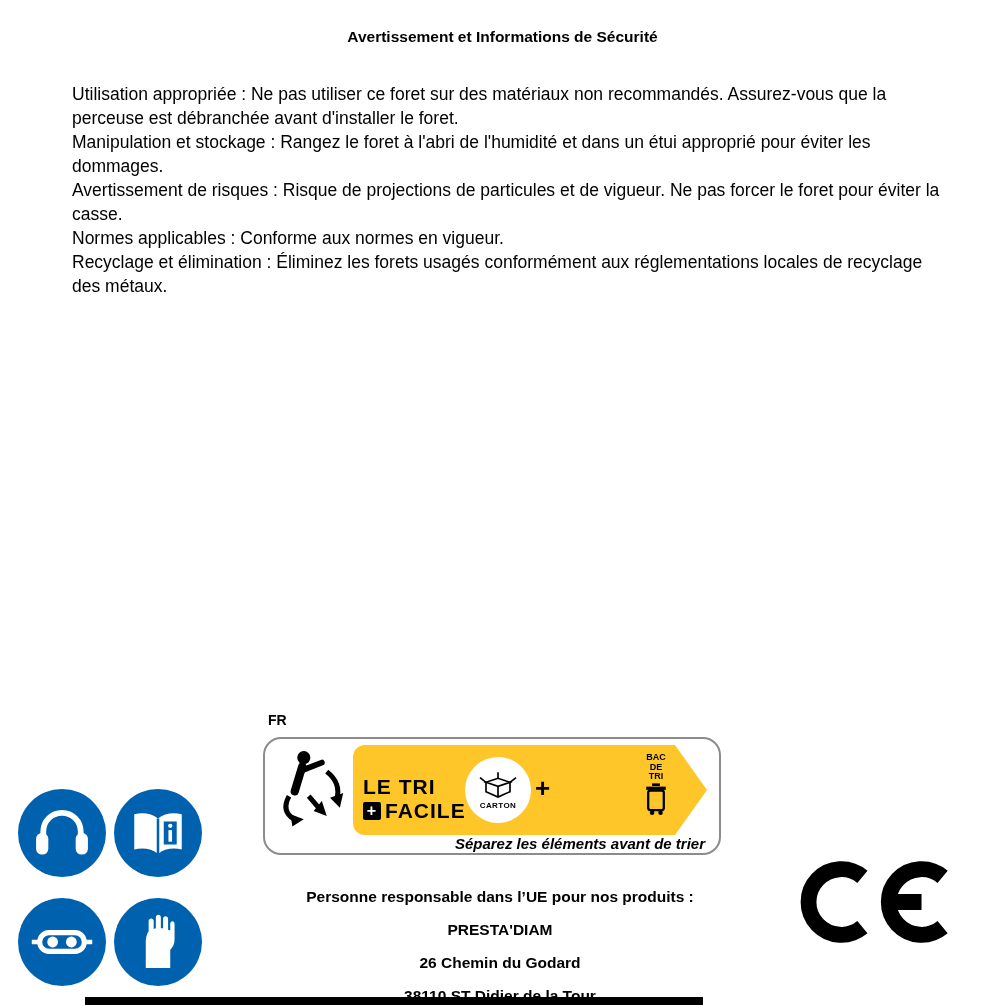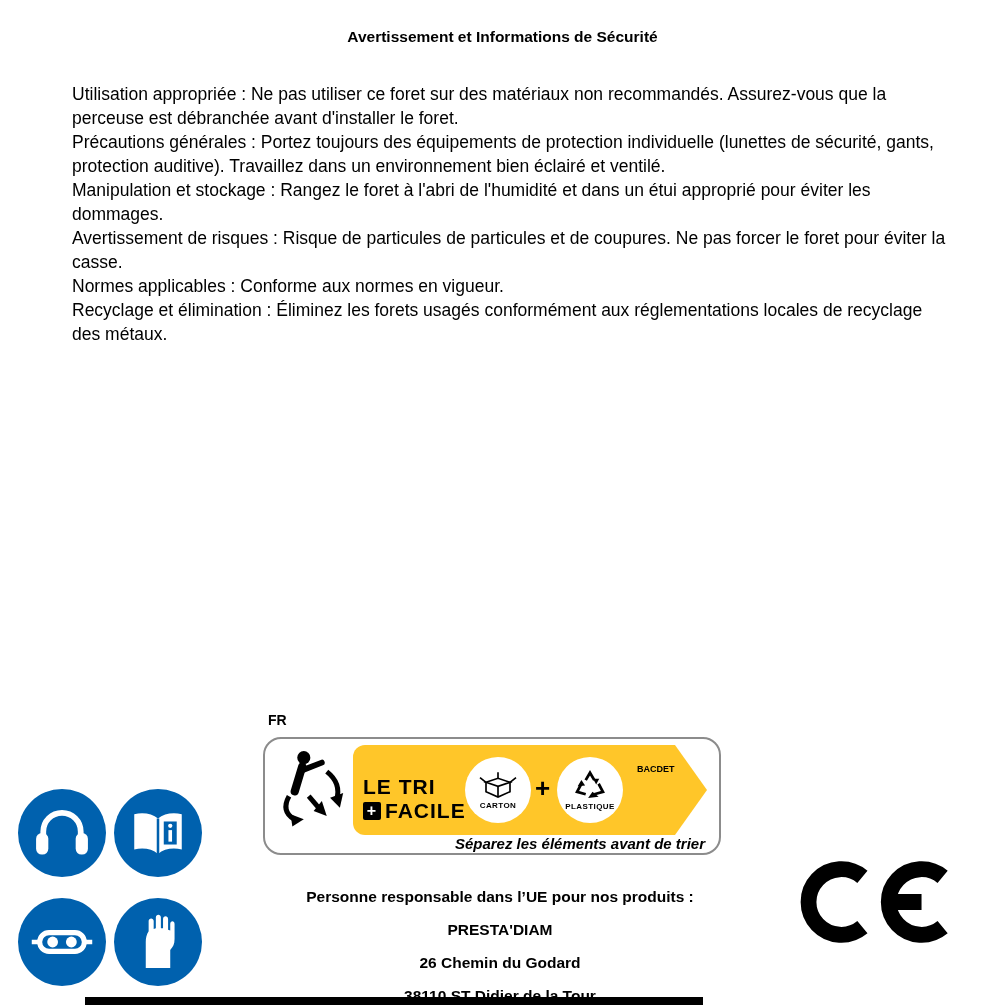--- a/index.html
+++ b/index.html
@@ -31,21 +31,21 @@
   .tri-brand .l1{font-size:21px;font-weight:900;letter-spacing:1px;}
   .tri-brand .l2{display:flex;align-items:center;gap:4px;font-size:21px;font-weight:900;letter-spacing:1px;}
   .plus-badge{display:inline-flex;width:18px;height:18px;background:#000;color:#fff;
               align-items:center;justify-content:center;font-size:16px;font-weight:900;border-radius:2px;}
   .mat-circle{position:absolute;top:12px;width:66px;height:66px;border-radius:50%;background:#fff;
               display:flex;flex-direction:column;align-items:center;justify-content:center;gap:1px;}
   .mat-circle.carton{left:112px;}
   .mat-circle.plastique{left:204px;}
   .mat-circle .mat-name{font-size:8px;font-weight:bold;letter-spacing:.4px;}
   .plus-sep{position:absolute;left:182px;top:28px;font-size:26px;font-weight:900;}
-  .bin-block{position:absolute;left:284px;top:8px;width:38px;display:flex;flex-direction:row;
+  .bin-block{position:absolute;left:284px;top:8px;width:38px;display:flex;flex-direction:column;
              align-items:center;}
   .bin-block .bin-line{font-size:9px;font-weight:900;line-height:9.5px;}
   .tagline{position:absolute;right:14px;bottom:1px;font-size:15px;font-weight:bold;font-style:italic;}
 
   
   .contact{position:absolute;left:230px;top:874px;width:540px;text-align:center;
            font-size:15.5px;font-weight:bold;line-height:21px;}
   .contact div{margin:12px;}
 
   
@@ -55,23 +55,22 @@
 </style>
 </head>
 <body>
 
 <div class="page">
 
   <h1 class="title">Avertissement et Informations de Sécurité</h1>
 
   <div class="body-text">
     <p>Utilisation appropriée : Ne pas utiliser ce foret sur des matériaux non recommandés. Assurez-vous que la perceuse est débranchée avant d'installer le foret.</p>
-    <p>Précautions générales : Portez toujours des équipements de protection individuelle (lunettes de sécurité, gants, protection auditive). Travaillez dans un environnement bien éclairé et ventilé.</p>
     <p>Manipulation et stockage : Rangez le foret à l'abri de l'humidité et dans un étui approprié pour éviter les dommages.</p>
-    <p>Avertissement de risques : Risque de particules de particules et de coupures. Ne pas forcer le foret pour éviter la casse.</p>
+    <p>Avertissement de risques : Risque de projections de particules et de vigueur. Ne pas forcer le foret pour éviter la casse.</p>
     <p>Normes applicables : Conforme aux normes en vigueur.</p>
     <p>Recyclage et élimination : Éliminez les forets usagés conformément aux réglementations locales de recyclage des métaux.</p>
   </div>
 
   <div class="icons-grid">
     <div class="m-icon">
       <svg viewBox="0 0 100 100">
         <path d="M24 62 V48 a26 26 0 0 1 52 0 V62" fill="none" stroke="#fff" stroke-width="8"></path>
         <rect x="14" y="50" width="17" height="30" rx="8" fill="#fff"></rect>
         <rect x="69" y="50" width="17" height="30" rx="8" fill="#fff"></rect>
@@ -130,31 +129,20 @@
           <path d="M12 18 L30 24 L48 18 L30 12 Z" fill="none" stroke="#000" stroke-width="2.5"></path>
           <path d="M12 18 V32 L30 40 L48 32 V18" fill="none" stroke="#000" stroke-width="2.5"></path>
           <path d="M30 24 V40" stroke="#000" stroke-width="2.5"></path>
           <path d="M12 18 L3 11 M48 18 L57 11 M30 12 L30 3" stroke="#000" stroke-width="2.5" fill="none"></path>
         </svg>
         <span class="mat-name">CARTON</span>
       </div>
 
       <div class="plus-sep">+</div>
 
-      <div class="mat-circle plastique">
-        <svg width="38" height="32" viewBox="0 0 60 52">
-          <path d="M23 18 L30 6 L37 18" fill="none" stroke="#000" stroke-width="4.5"></path>
-          <path d="M44 24 L51 37 L37 41" fill="none" stroke="#000" stroke-width="4.5"></path>
-          <path d="M16 24 L9 37 L23 41" fill="none" stroke="#000" stroke-width="4.5"></path>
-          <polygon points="35,16 45,16 40,25" fill="#000"></polygon>
-          <polygon points="34,37 44,45 27,47" fill="#000"></polygon>
-          <polygon points="16,18 22,27 10,28" fill="#000"></polygon>
-        </svg>
-        <span class="mat-name">PLASTIQUE</span>
-      </div>
 
       <div class="bin-block">
         <span class="bin-line">BAC</span>
         <span class="bin-line">DE</span>
         <span class="bin-line">TRI</span>
         <svg width="26" height="34" viewBox="0 0 40 52">
           <rect x="8" y="13" width="24" height="30" rx="3" fill="none" stroke="#000" stroke-width="3.5"></rect>
           <rect x="5" y="7" width="30" height="5" fill="#000"></rect>
           <rect x="14" y="2" width="12" height="4" fill="#000"></rect>
           <circle cx="14" cy="47" r="3.5" fill="#000"></circle>

